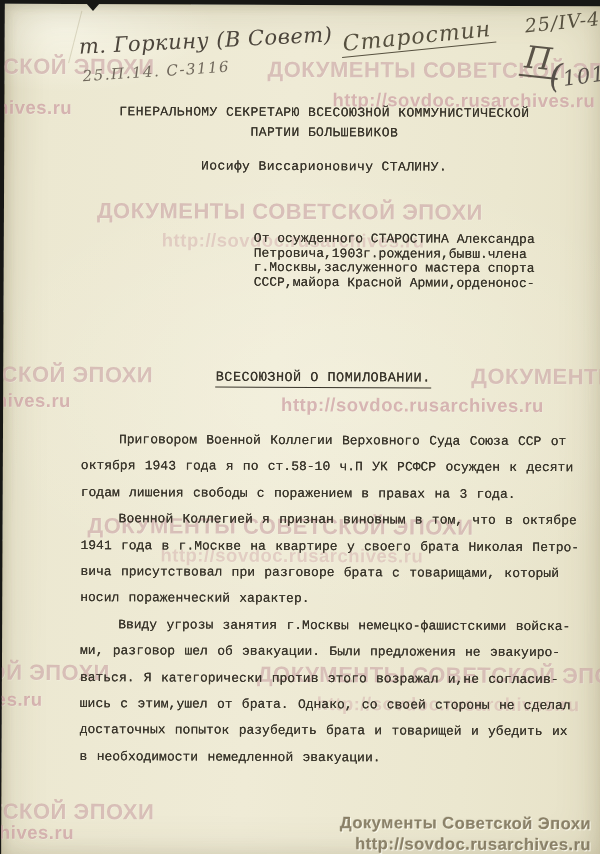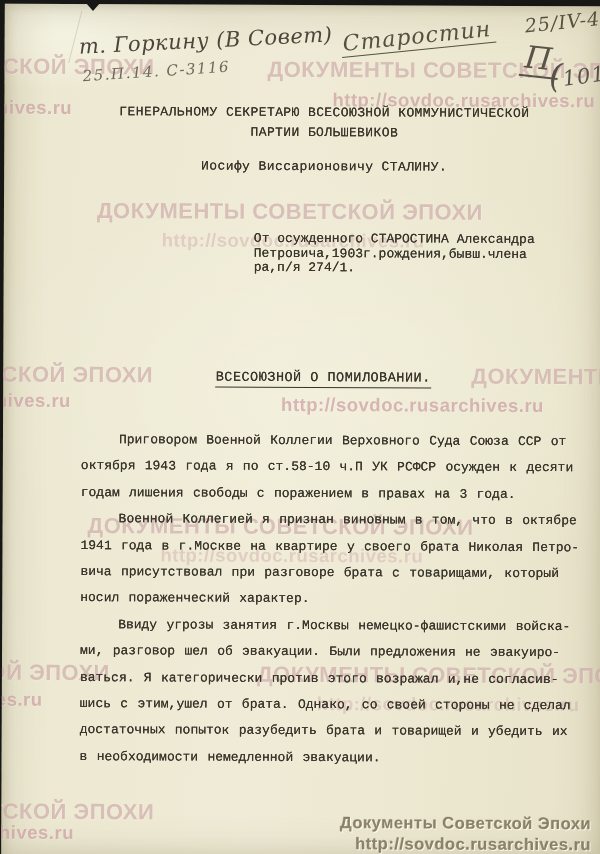--- a/index.html
+++ b/index.html
@@ -109,21 +109,22 @@
     <span class="hw hw-brk">(</span>
     <span class="hw hw-pg">101</span>
 
     <div class="tw addr" style="top:100px;">ГЕНЕРАЛЬНОМУ СЕКРЕТАРЮ ВСЕСОЮЗНОЙ КОММУНИСТИЧЕСКОЙ</div>
     <div class="tw addr" style="top:120px;">ПАРТИИ БОЛЬШЕВИКОВ</div>
     <div class="tw addr" style="top:154px;">Иосифу Виссарионовичу СТАЛИНУ.</div>
 
     <div class="tw sender">
       <div>От осужденного СТАРОСТИНА Александра</div>
       <div>Петровича,1903г.рождения,бывш.члена</div>
-      <div>ра,п/я 274/1.</div>
+      <div>г.Москвы,заслуженного мастера спорта</div>
+      <div>СССР,майора Красной Армии,орденонос-</div>
     </div>
 
     <div class="tw title-wrap">
       <span>ВСЕСОЮЗНОЙ О ПОМИЛОВАНИИ.</span>
     </div>
 
     <div class="tw body">
       <div class="ind">Приговором Военной Коллегии Верховного Суда Союза ССР от</div>
       <div>октября 1943 года я по ст.58-10 ч.П УК РСФСР осужден к десяти</div>
       <div>годам лишения свободы с поражением в правах на 3 года.</div>

